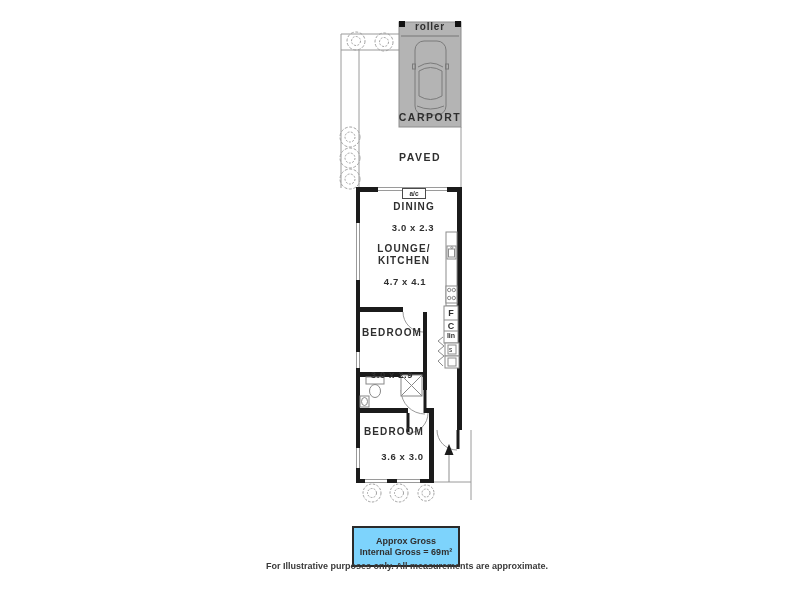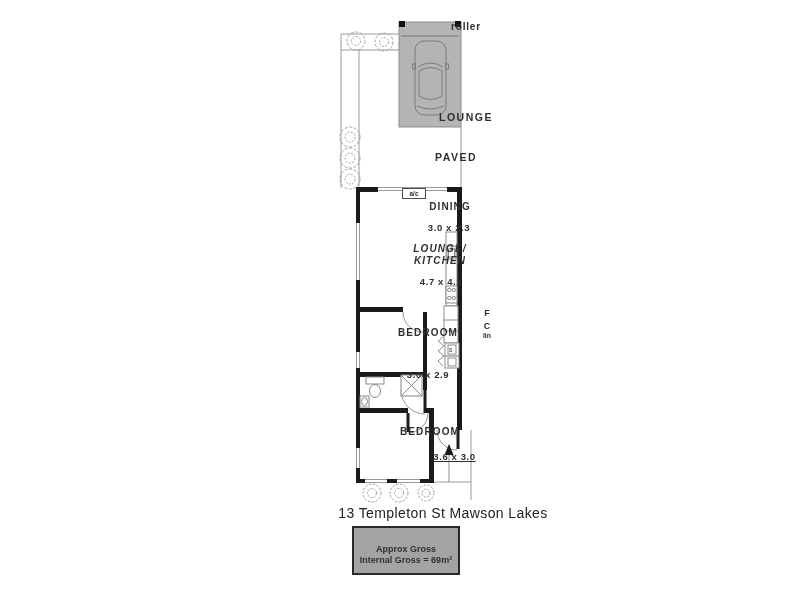--- a/index.html
+++ b/index.html
@@ -1,33 +1,33 @@
 <!DOCTYPE html>
 <html><head>
 <meta charset="utf-8">
 <style>
   html,body{margin:0;padding:0;background:#fff;}
   .canvas{position:relative;width:800px;height:600px;background:#ffffff;overflow:hidden;
           font-family:"Liberation Sans", sans-serif;color:#2f2f2f;}
   svg{position:absolute;left:0;top:0;}
-  .lbl{position:absolute;text-align:center;color:#2f2f2f;white-space:nowrap;padding-left:36px;}
+  .lbl{position:absolute;text-align:center;color:#2f2f2f;white-space:nowrap;}
   .room-name{font-size:10px;letter-spacing:1.1px;font-weight:bold;}
   .room-dims{font-size:9.5px;letter-spacing:0.6px;font-weight:bold;}
   .small-cap{font-size:10.5px;letter-spacing:1.5px;font-weight:bold;}
   .tiny{font-size:9px;font-weight:bold;}
   .roller{font-size:10px;letter-spacing:0.8px;font-weight:bold;}
   .ac-box{position:absolute;left:402px;top:188px;width:22px;height:9px;border:1px solid #4a4a4a;
           background:#fff;font-size:6.5px;line-height:9px;text-align:center;font-weight:bold;}
   .lin-lbl{font-size:7px;font-weight:bold;}
   .address{font-size:14px;letter-spacing:0.4px;color:#222;}
   .area-box{position:absolute;left:352px;top:526px;width:104px;height:29px;border:2px solid #2a2a2a;
-            background:#a3a3a3;text-align:center;padding-top:16px;}
+            background:#7dd3fc;text-align:center;padding-top:8px;}
   .area-box span{display:block;font-size:9px;font-weight:bold;line-height:11px;}
   .footnote{font-size:9px;font-weight:bold;color:#3a3a3a;}
-  .lk span{display:block;line-height:11.5px;font-style:italic;}
+  .lk span{display:block;line-height:11.5px;}
 </style>
 </head>
 <body>
 
 <div class="canvas">
 
   <svg width="800" height="600" viewBox="0 0 800 600">
 
     <g stroke="#9a9a9a" stroke-width="1" fill="none">
       <line x1="341" y1="34" x2="399" y2="34"></line>
@@ -186,21 +186,21 @@
         <rect x="401" y="375" width="21" height="21"></rect>
         <line x1="401" y1="375" x2="422" y2="396"></line>
         <line x1="422" y1="375" x2="401" y2="396"></line>
       </g>
     </g>
 
     <text x="449" y="352" font-size="6.5" font-family="Liberation Sans, sans-serif" fill="#2f2f2f">s</text>
   </svg>
 
   <div class="lbl roller" style="left:400px;top:21px;width:60px;">roller</div>
-  <div class="lbl small-cap" style="left:395px;top:111px;width:70px;">LOUNGE</div>
+  <div class="lbl small-cap" style="left:395px;top:111px;width:70px;">CARPORT</div>
   <div class="lbl small-cap" style="left:385px;top:151px;width:70px;">PAVED</div>
 
   <div class="ac-box">a/c</div>
 
   <div class="lbl room-name" style="left:379px;top:201px;width:70px;">DINING</div>
   <div class="lbl room-dims" style="left:378px;top:222px;width:70px;">3.0 x 2.3</div>
 
   <div class="lbl room-name lk" style="left:369px;top:243px;width:70px;">
     <span>LOUNGE/</span>
     <span>KITCHEN</span>
@@ -208,23 +208,23 @@
   <div class="lbl room-dims" style="left:370px;top:276px;width:70px;">4.7 x 4.1</div>
 
   <div class="lbl tiny" style="left:444px;top:308px;width:14px;">F</div>
   <div class="lbl tiny" style="left:444px;top:321px;width:14px;">C</div>
   <div class="lbl lin-lbl" style="left:444px;top:332px;width:14px;">lin</div>
 
   <div class="lbl room-name" style="left:357px;top:327px;width:70px;">BEDROOM</div>
   <div class="lbl room-dims" style="left:357px;top:369px;width:70px;">3.0 x 2.9</div>
 
   <div class="lbl room-name" style="left:359px;top:426px;width:70px;">BEDROOM</div>
-  <div class="lbl room-dims" style="left:375px;top:451px;width:87px;text-decoration:underline;">3.6 x 3.0</div>
-
-  <div class="lbl address" style="left:207px;top:505px;width:400px;">13 Templeton St Mawson Lakes</div>
+  <div class="lbl room-dims" style="left:359px;top:451px;width:87px;">3.6 x 3.0</div>
+
 
   <div class="area-box">
     <span>Approx Gross</span>
     <span>Internal Gross = 69m²</span>
   </div>
 
+  <div class="lbl footnote" style="left:207px;top:561px;width:400px;">For Illustrative purposes only. All measurements are approximate.</div>
 
 </div>
 
 </body></html>

